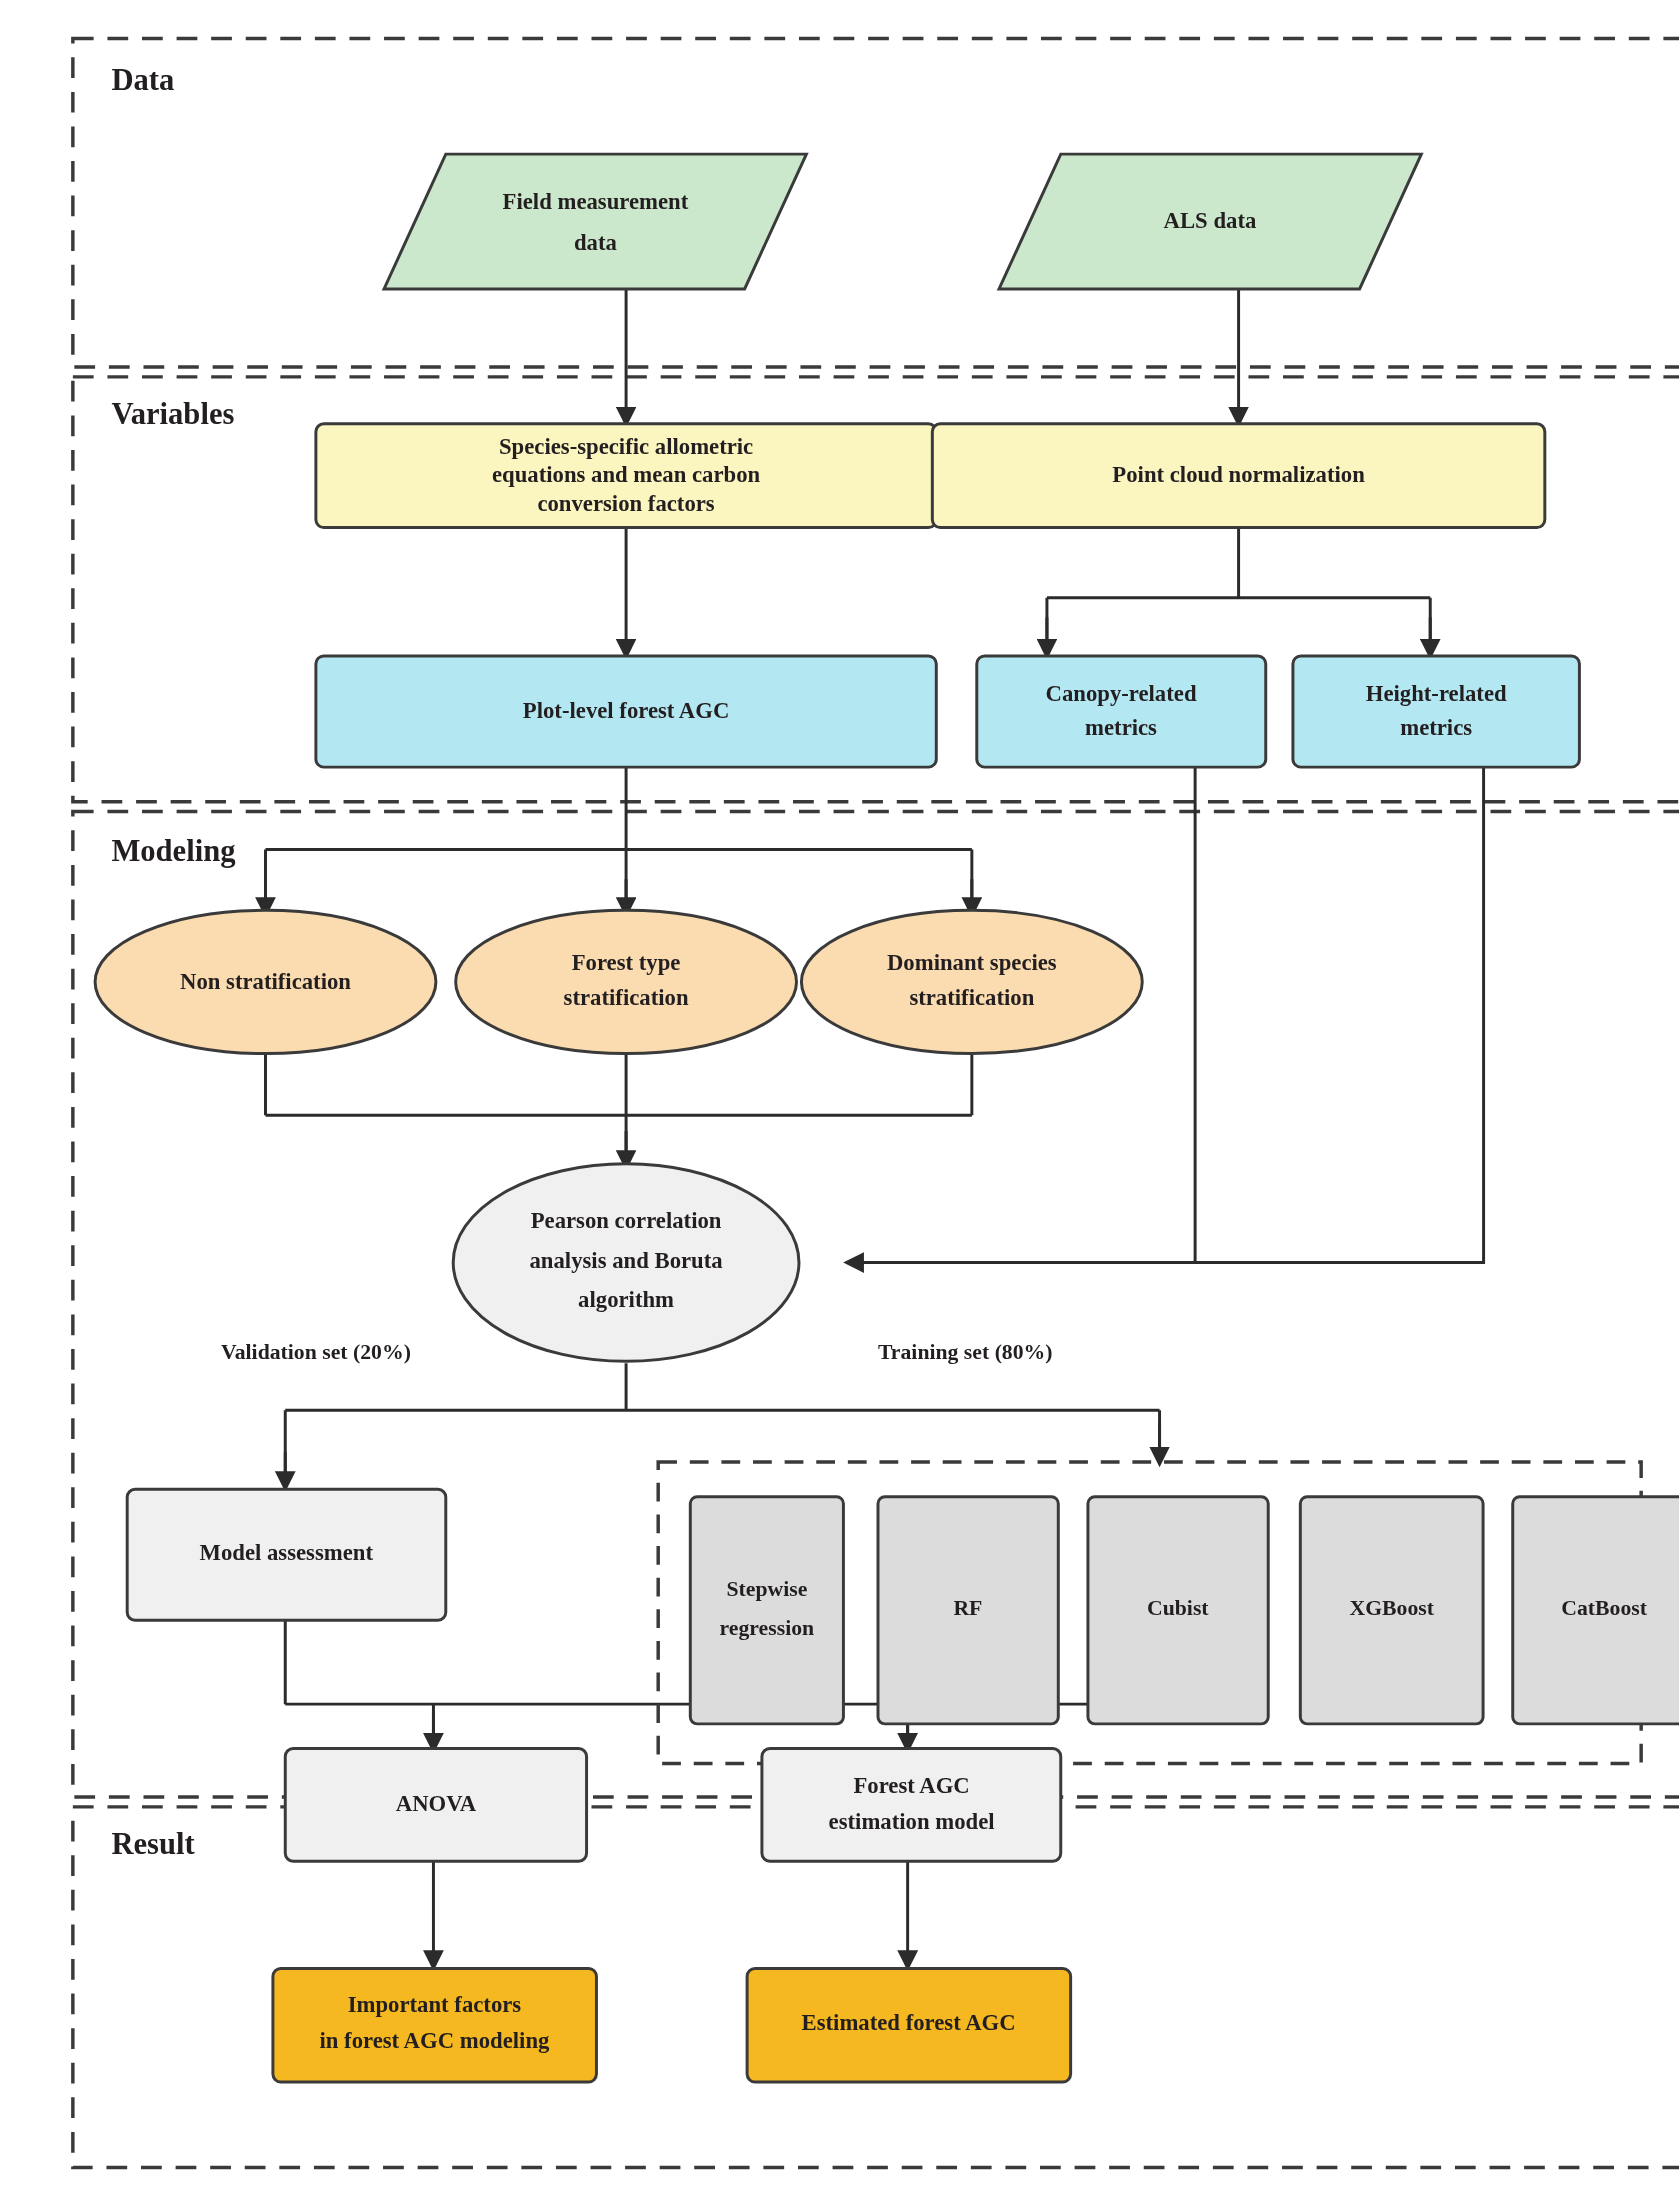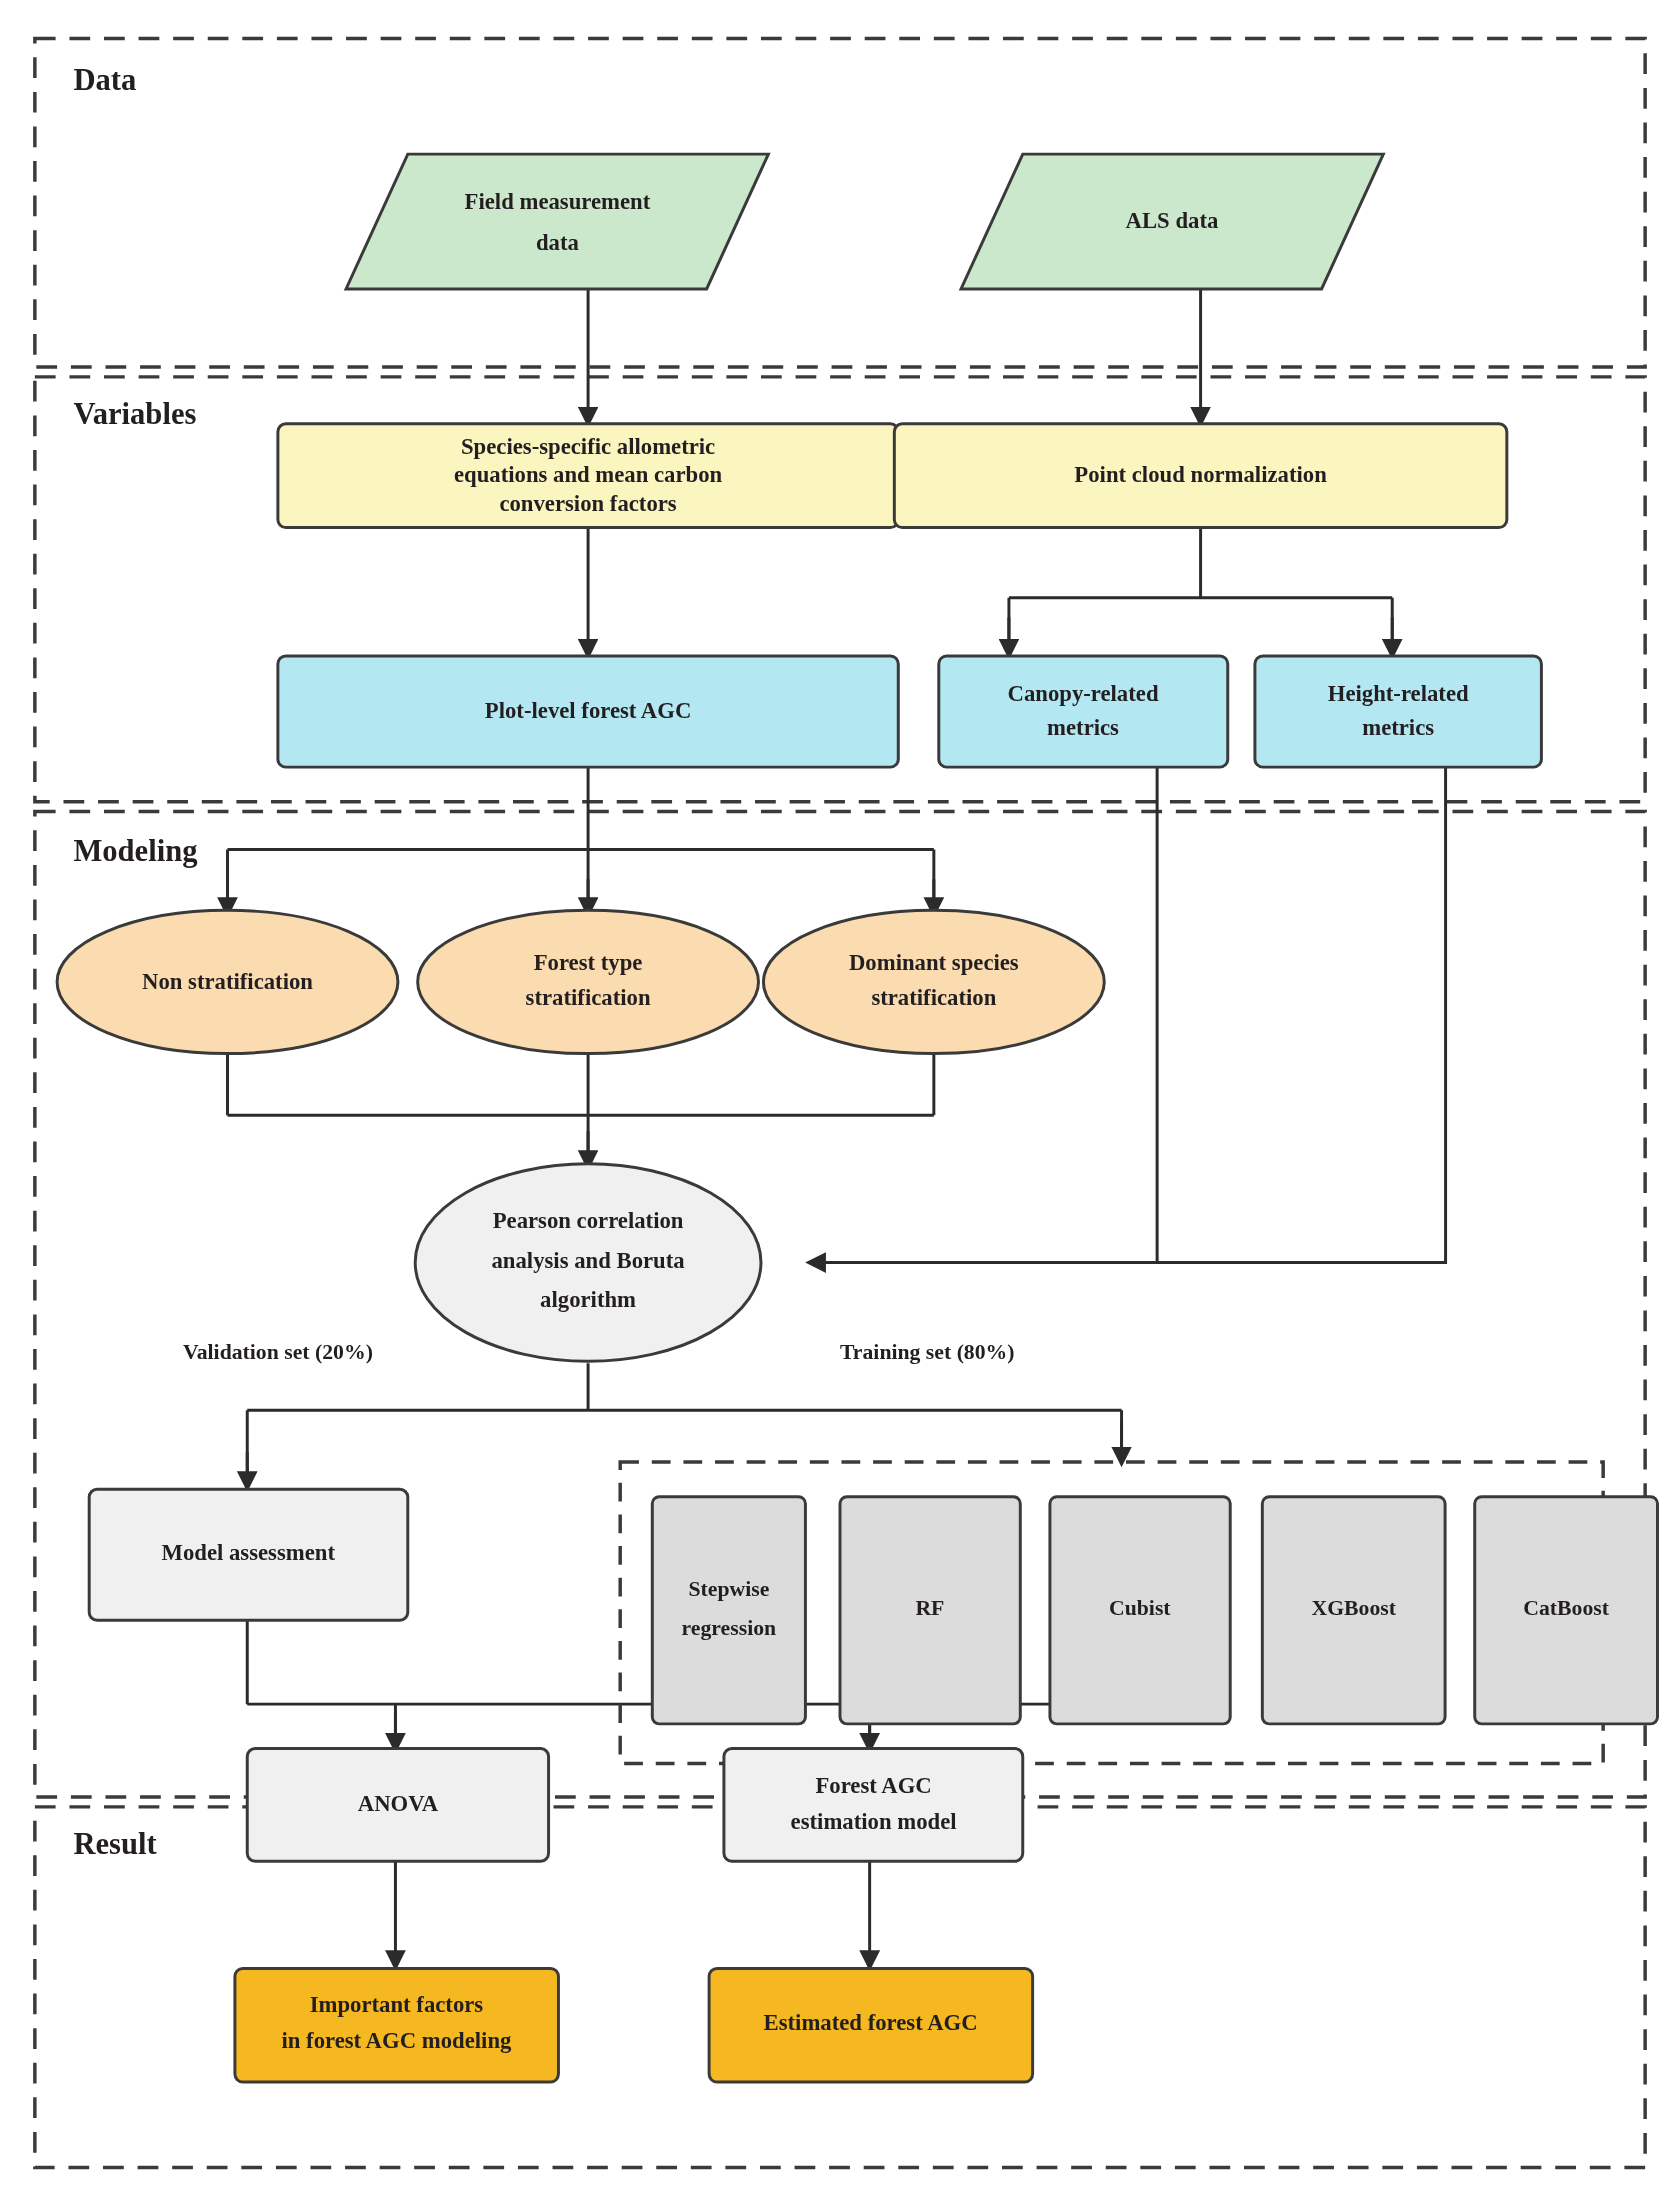--- a/index.html
+++ b/index.html
@@ -10,20 +10,21 @@
   body {
     width: 1680px;
     height: 2205px;
     font-family: "Liberation Serif", "DejaVu Serif", serif;
     overflow: hidden;
   }
   #flow-root {
     position: relative;
     width: 1384px;
     height: 2205px;
+    margin-left: 38px;
   }
   svg.flow {
     display: block;
     width: 1680px;
     height: 2205px;
   }
   text {
     font-family: "Liberation Serif", "DejaVu Serif", serif;
     font-weight: bold;
     fill: #231f20;

